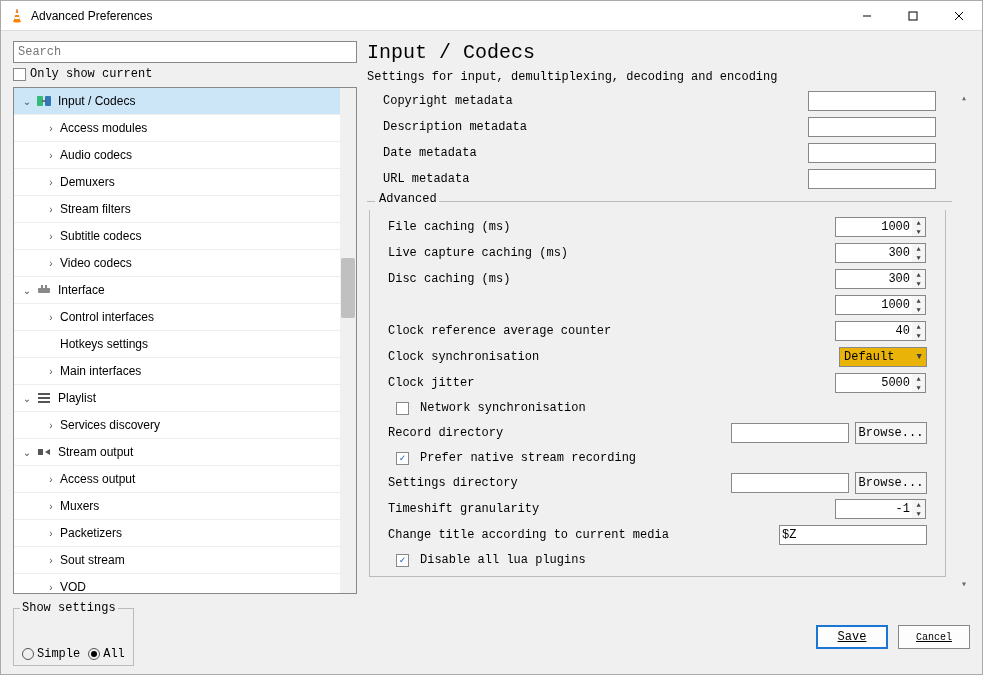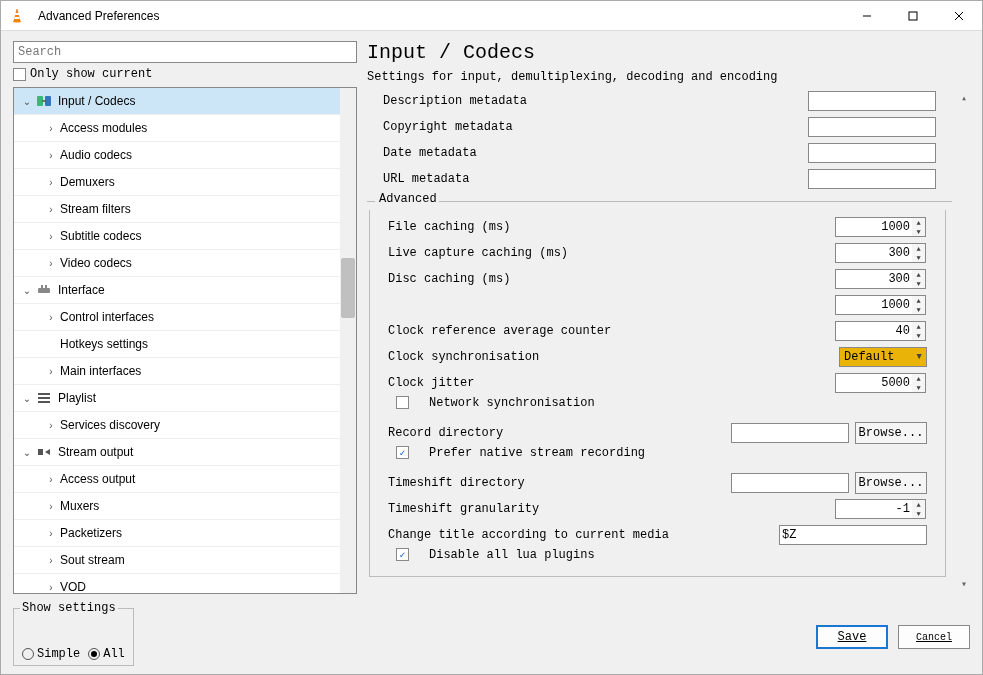--- a/index.html
+++ b/index.html
@@ -1,19 +1,19 @@
 <!DOCTYPE html>
 <html><head>
 <meta charset="utf-8">
 <style>
 * { box-sizing: border-box; margin: 0; padding: 0; }
 body { font-family: "SimSun", "Courier New", monospace; font-size: 12px; background: #f0f0f0; width: 983px; height: 675px; overflow: hidden; }
 .window { width: 983px; height: 675px; background: #f0f0f0; border: 1px solid #aaa; display: flex; flex-direction: column; }
 .titlebar { height: 30px; display: flex; align-items: center; justify-content: space-between; padding: 0 0 0 8px; background: #fff; border-bottom: 1px solid #ddd; }
-.titlebar-left { display: flex; align-items: center; gap: 13px; }
+.titlebar-left { display: flex; align-items: center; gap: 6px; }
 .titlebar-icon { width: 16px; height: 16px; }
 .title-text { font-family: "Segoe UI", sans-serif; font-size: 12px; }
 .winbtns { display: flex; }
 .winbtn { width: 46px; height: 30px; display: flex; align-items: center; justify-content: center; cursor: pointer; font-family: "Segoe UI", sans-serif; }
 .content { flex: 1; display: flex; flex-direction: column; padding: 10px 12px 8px 12px; overflow: hidden; }
 .main-area { flex: 1; display: flex; gap: 10px; overflow: hidden; }
 .left-panel { width: 344px; display: flex; flex-direction: column; }
 .search-input { width: 100%; height: 22px; border: 1px solid #888; padding: 0 4px; font-family: inherit; font-size: 12px; background: #fff; }
 .only-current { display: flex; align-items: center; gap: 4px; margin-top: 4px; margin-bottom: 6px; }
 .tree-container { flex: 1; border: 1px solid #888; background: #fff; position: relative; overflow: hidden; }
@@ -39,21 +39,21 @@
 .settings-row .text-field { width: 128px; height: 20px; border: 1px solid #888; background: #fff; font-family: inherit; font-size: 12px; padding: 0 2px; }
 .settings-row .spin-field { width: 78px; height: 20px; border: 1px solid #888; background: #fff; display: flex; align-items: center; justify-content: flex-end; padding-right: 2px; font-family: inherit; position: relative; }
 .spin-btns { position: absolute; right: -14px; top: -1px; width: 14px; height: 20px; border: 1px solid #888; border-left: none; background: #f5f5f5; display: flex; flex-direction: column; }
 .spin-btns div { flex: 1; font-size: 7px; display: flex; align-items: center; justify-content: center; color: #444; }
 .settings-row.spin-row { justify-content: flex-end; padding-right: 30px; }
 .settings-row.spin-row label { flex: 1; }
 .settings-row.text-row { justify-content: flex-end; padding-right: 16px; }
 .settings-row.text-row label { flex: 1; }
 .select-field { width: 88px; height: 20px; border: 1px solid #888; background: #eab308; display: flex; align-items: center; justify-content: space-between; padding: 0 4px; font-family: inherit; font-size: 12px; }
 .select-field .arrow { font-size: 9px; color: #444; }
-.checkbox-row { display: flex; align-items: flex-start; height: 24px; padding-left: 24px; gap: 20px; }
+.checkbox-row { display: flex; align-items: center; height: 24px; padding-left: 24px; gap: 11px; }
 .checkbox-box { width: 13px; height: 13px; border: 1px solid #888; background: #fff; display: flex; align-items: center; justify-content: center; font-size: 10px; color: #1660c9; }
 .browse-row { display: flex; align-items: center; height: 26px; padding-left: 16px; padding-right: 16px; }
 .browse-row label { flex: 1; }
 .browse-row .path-field { width: 118px; height: 20px; border: 1px solid #888; background: #fff; margin-right: 6px; }
 .browse-btn { width: 72px; height: 22px; border: 1px solid #888; background: #f5f5f5; font-family: inherit; font-size: 12px; cursor: pointer; }
 .fieldset-label { padding-left: 10px; font-size: 12px; position: relative; height: 18px; display: flex; align-items: flex-start; }
 .fieldset-label::before { content: ""; position: absolute; left: 0; top: 50%; width: 8px; height: 1px; background: #bbb; }
 .fieldset-label::after { content: ""; position: absolute; right: 0; top: 50%; left: 70px; height: 1px; background: #bbb; }
 .fieldset-border { border: 1px solid #bbb; border-top: none; margin: 0 6px 6px 2px; padding: 4px 2px; }
 .title-row { display: flex; align-items: center; height: 26px; padding-left: 16px; padding-right: 16px; }
@@ -220,25 +220,25 @@
       </div>
 
       <div class="right-panel">
         <div class="rp-title">Input / Codecs</div>
         <div class="rp-subtitle">Settings for input, demultiplexing, decoding and encoding</div>
 
         <div class="settings-scroll">
           <div class="settings-inner">
 
             <div class="settings-row text-row">
+              <label>Copyright metadata</label>
+              <input type="text" class="text-field" style="">
+            </div>
+            <div class="settings-row text-row">
               <label>Description metadata</label>
-              <input type="text" class="text-field" style="">
-            </div>
-            <div class="settings-row text-row">
-              <label>Copyright metadata</label>
               <input type="text" class="text-field" style="">
             </div>
             <div class="settings-row text-row">
               <label>Date metadata</label>
               <input type="text" class="text-field" style="">
             </div>
             <div class="settings-row text-row">
               <label>URL metadata</label>
               <input type="text" class="text-field" style="">
             </div>
@@ -325,21 +325,21 @@
                 <input type="text" class="path-field" style="">
                 <button class="browse-btn">Browse...</button>
               </div>
 
               <div class="checkbox-row">
                 <div class="checkbox-box">✓</div>
                 <span>Prefer native stream recording</span>
               </div>
 
               <div class="browse-row">
-                <label>Timeshift directory</label>
+                <label>Settings directory</label>
                 <input type="text" class="path-field" style="">
                 <button class="browse-btn">Browse...</button>
               </div>
 
               <div class="settings-row spin-row">
                 <label>Timeshift granularity</label>
                 <div class="spin-field">
                     <span>-1</span>
                     <div class="spin-btns">
                       <div>▲</div>

